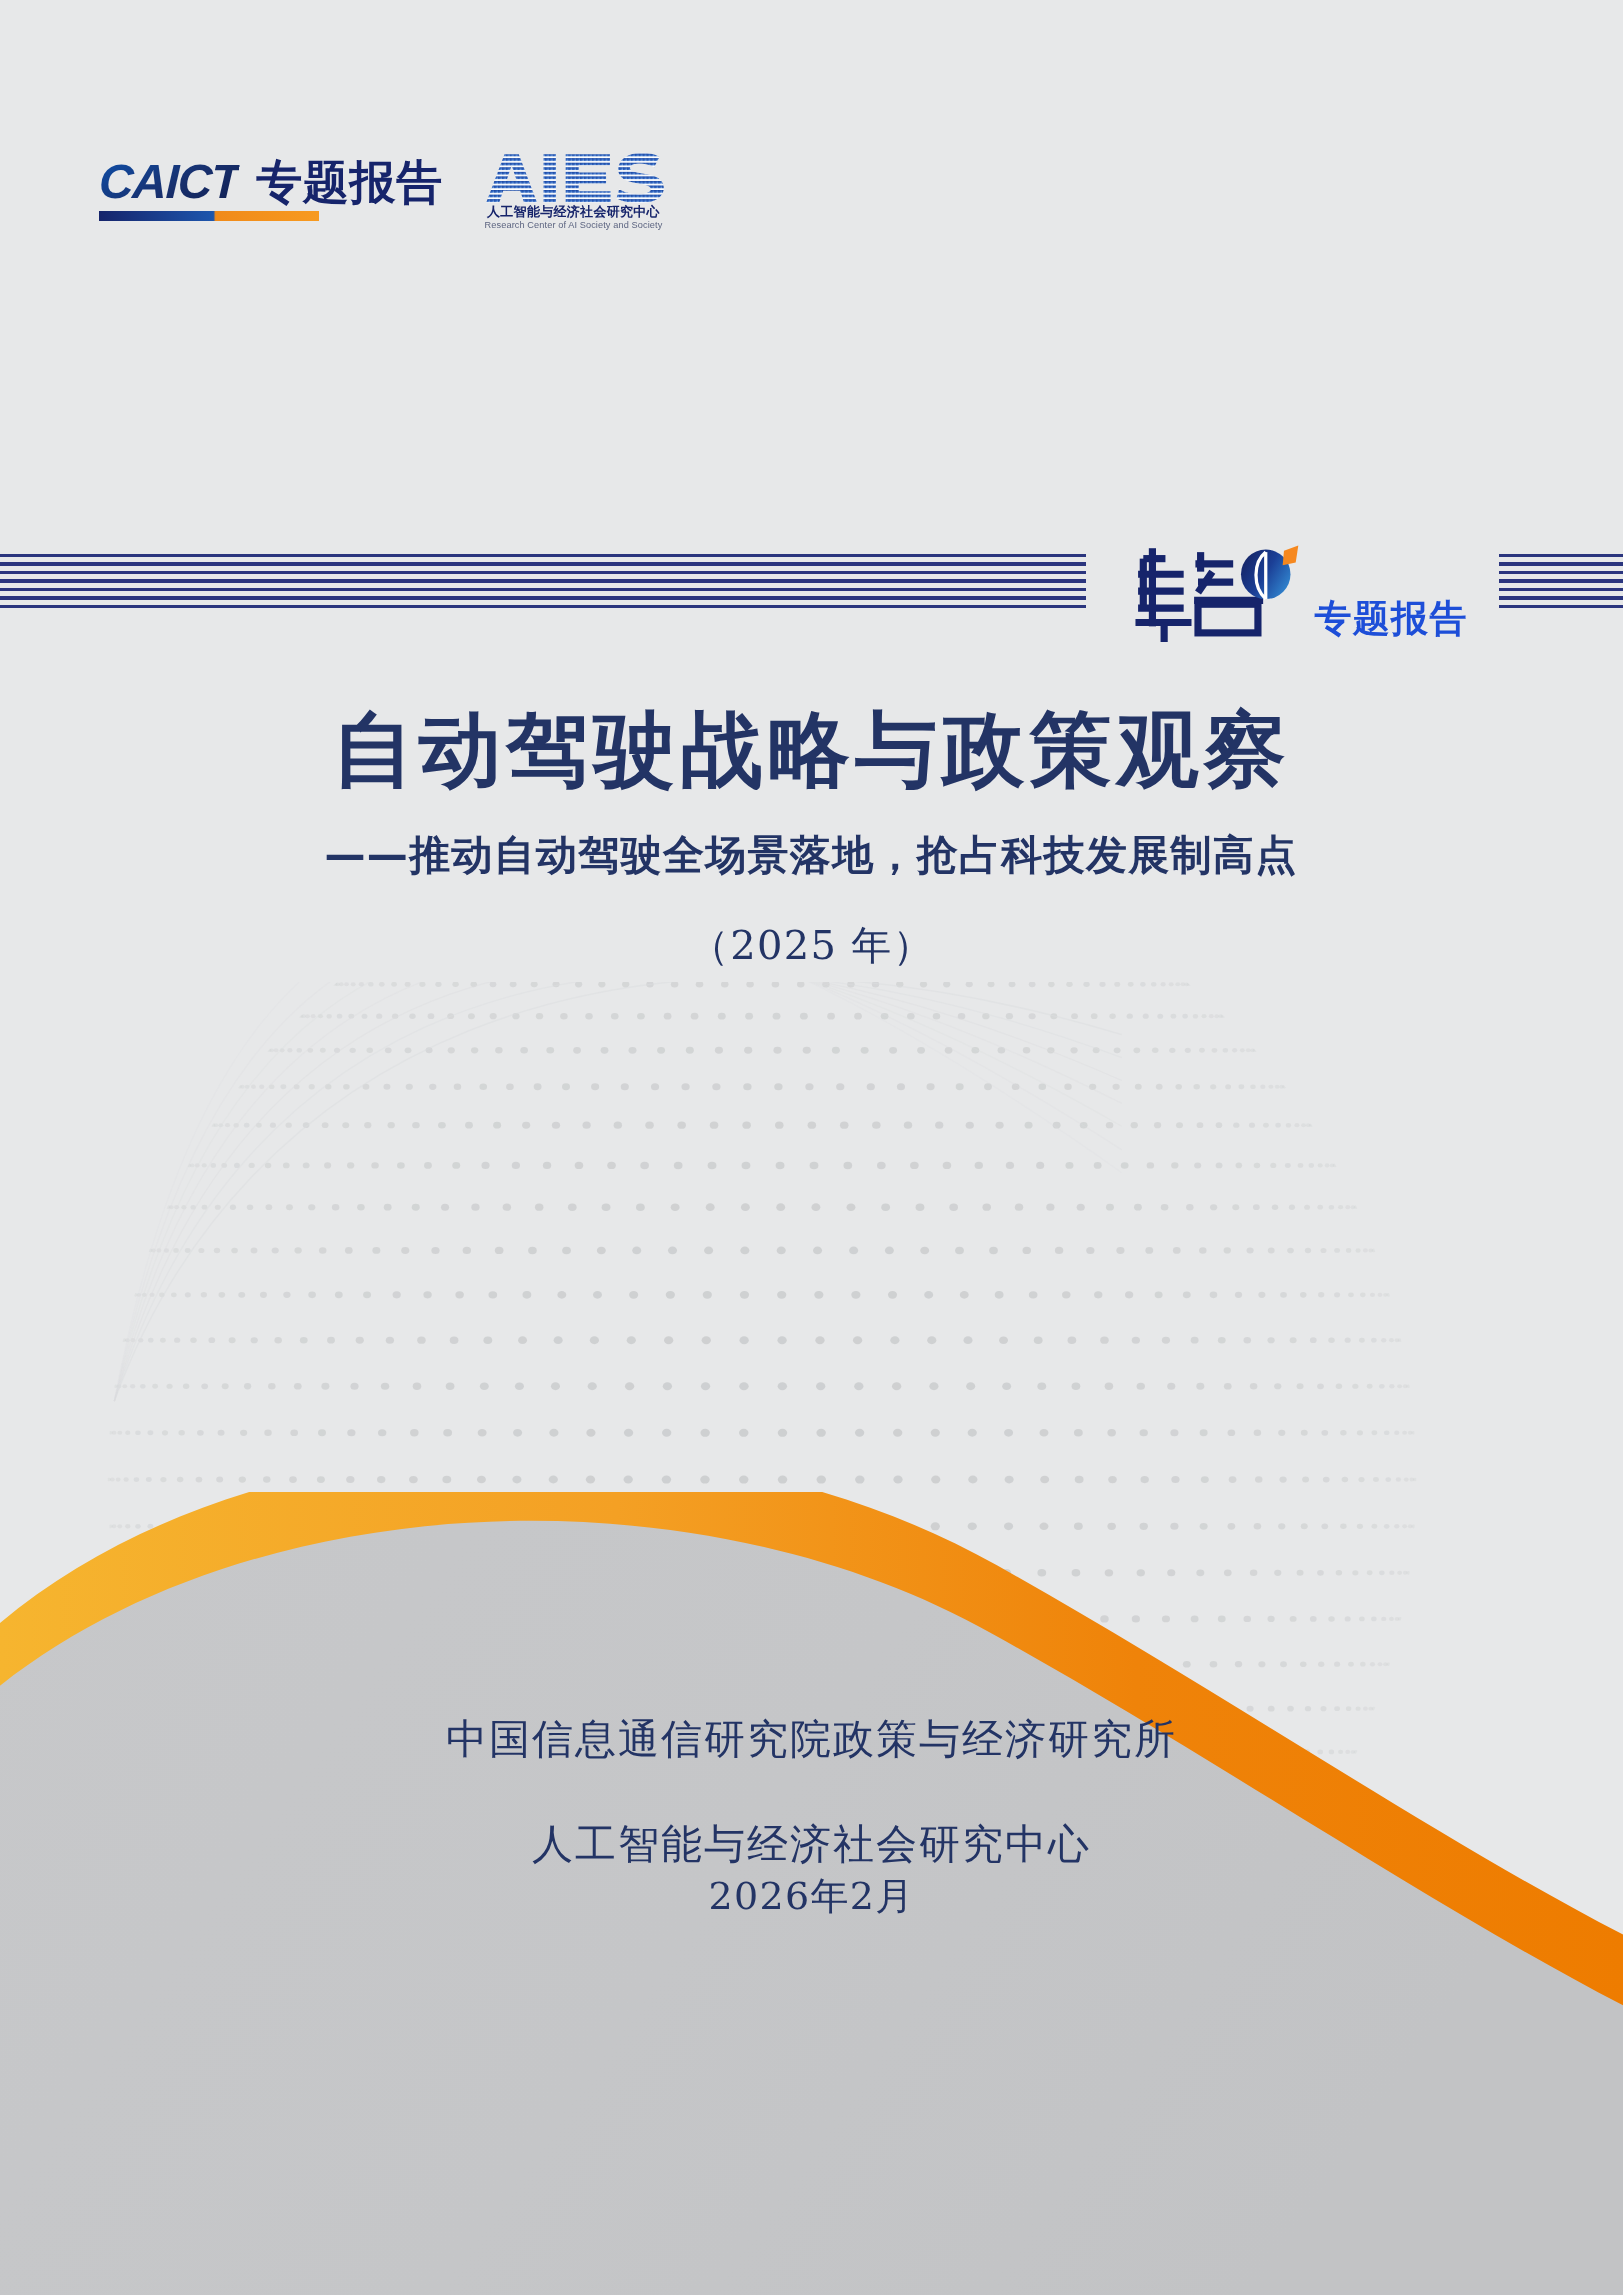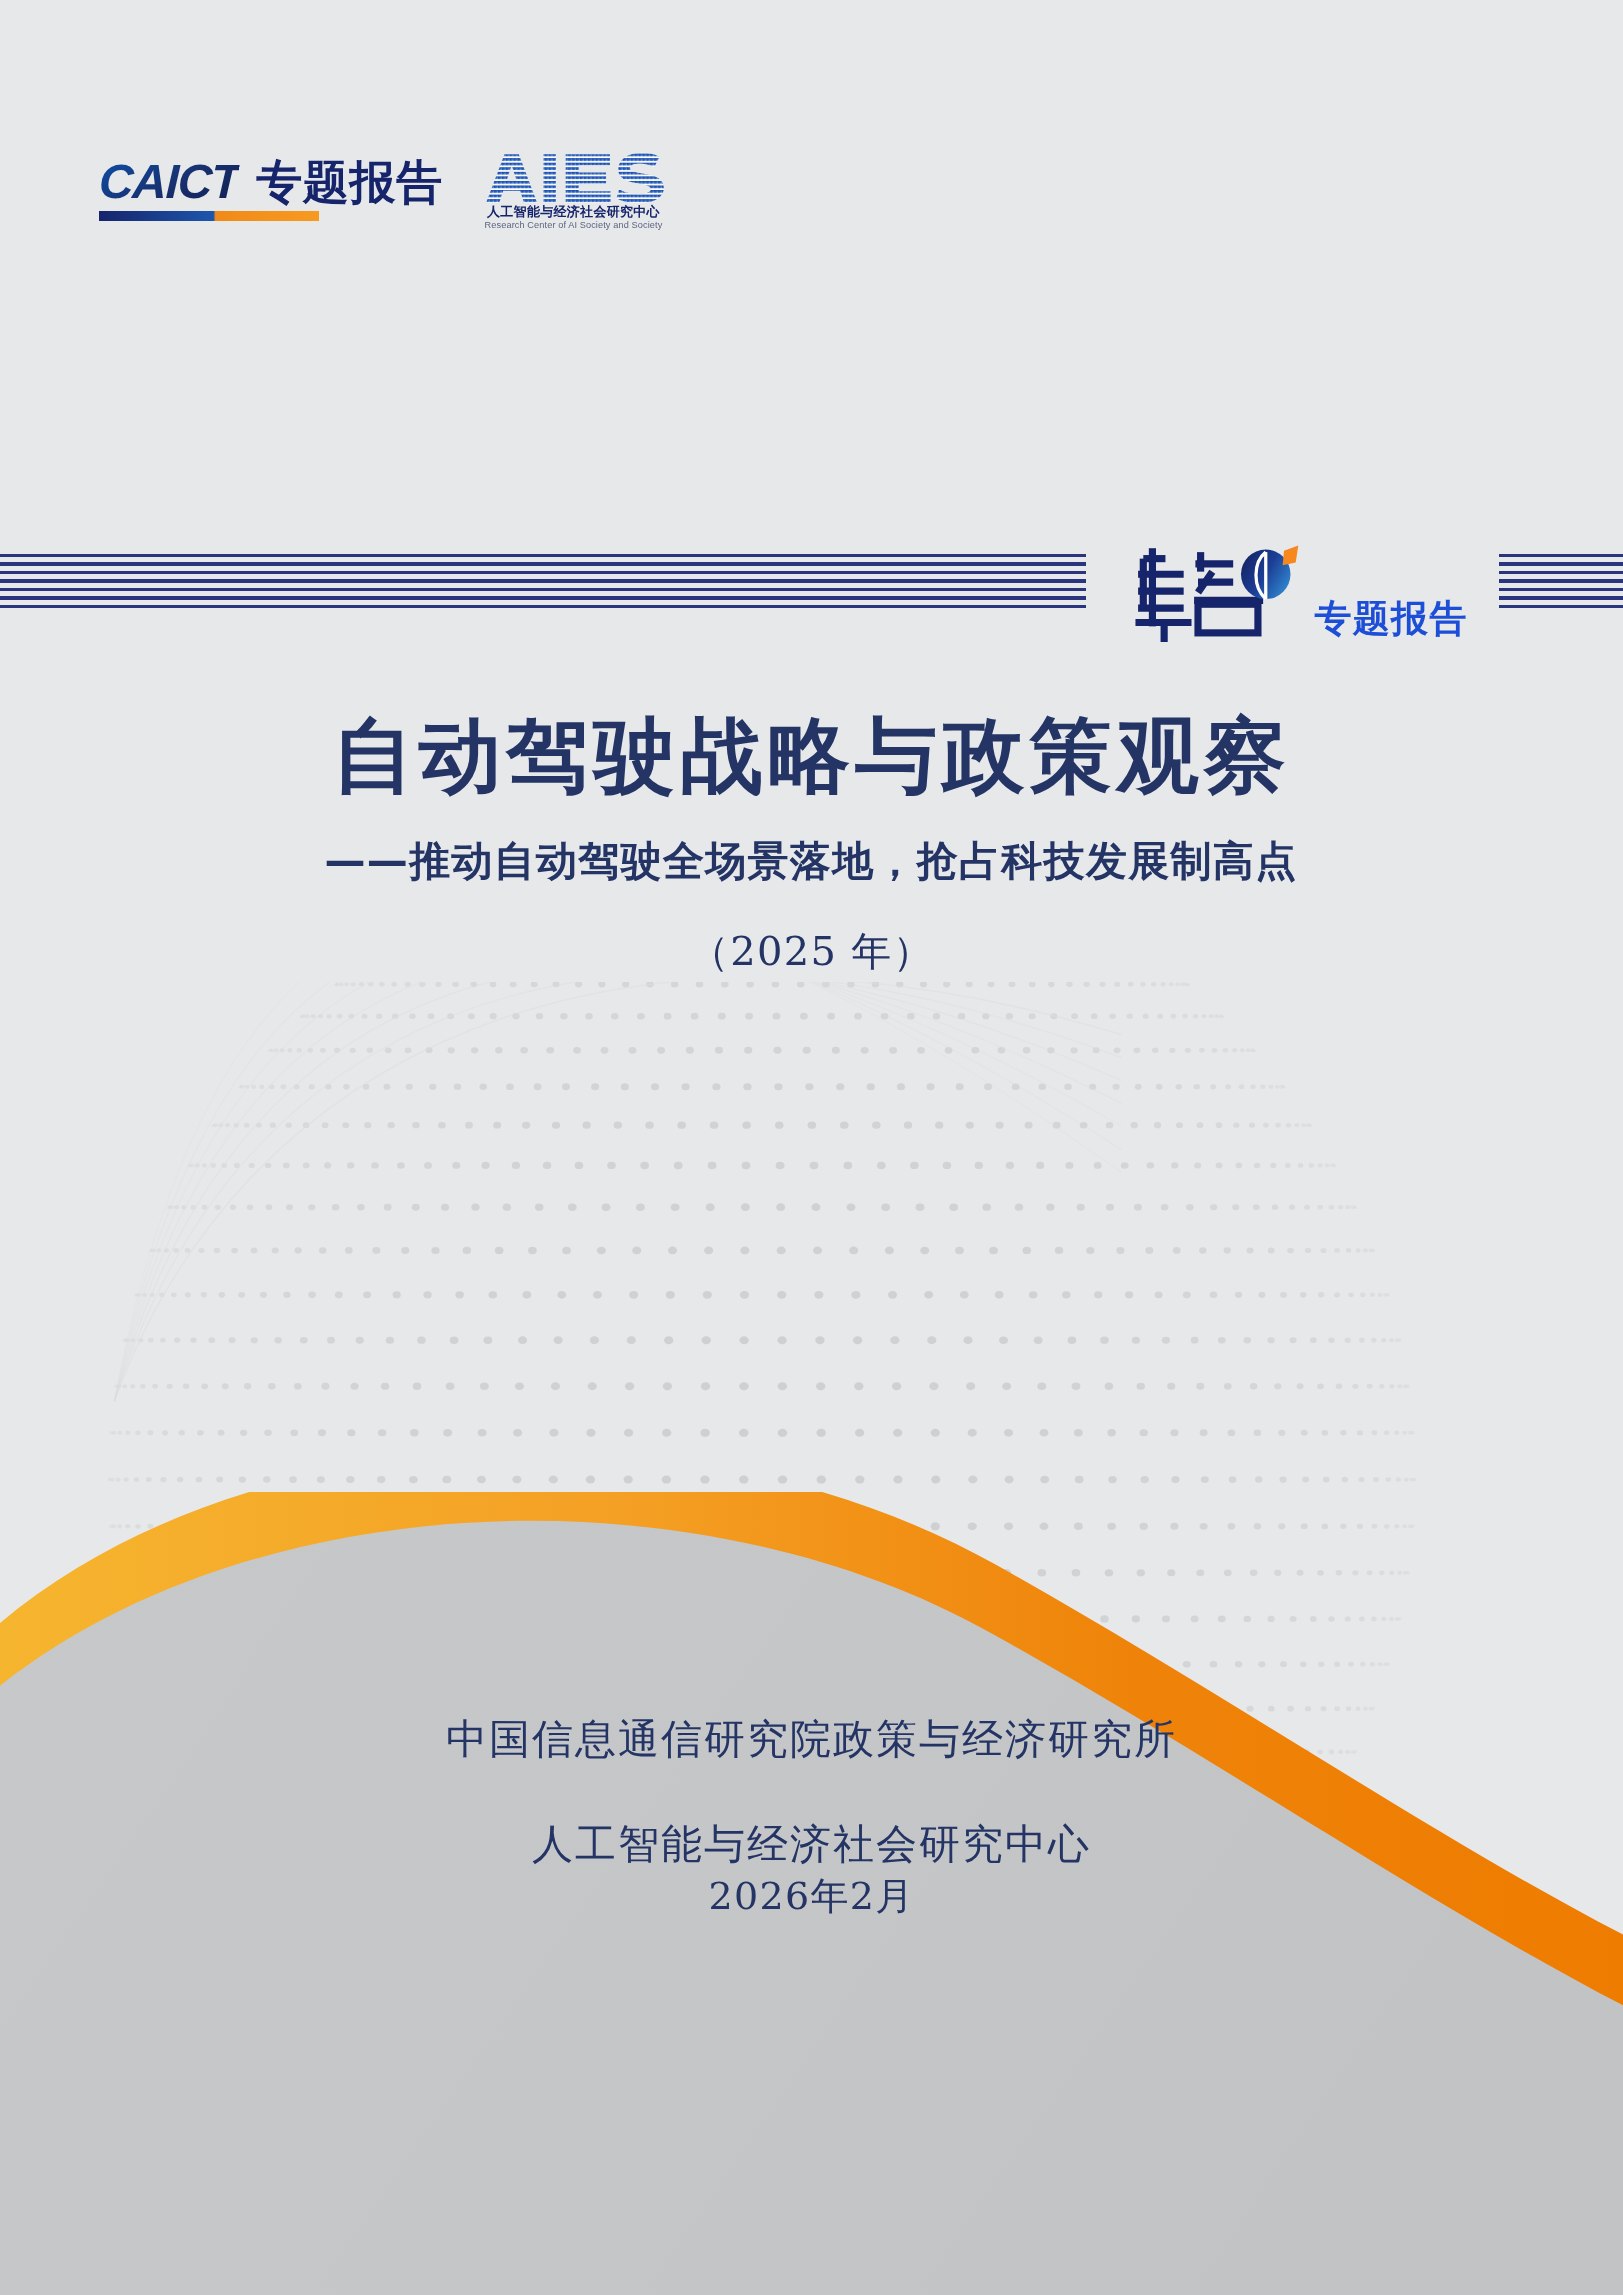--- a/index.html
+++ b/index.html
@@ -155,21 +155,21 @@
     width: 1623px;
     text-align: center;
   }
   #main-title {
     font-family: "DejaVu Sans", "Liberation Sans", sans-serif;
     font-weight: 700;
     font-size: 82px;
     line-height: 1.15;
     color: #233465;
     letter-spacing: 5.2px;
-    margin: 6px;
+    margin: 0;
   }
   #subtitle {
     margin: 34px 1px 0 0;
     font-family: "DejaVu Sans", "Liberation Sans", sans-serif;
     font-weight: 700;
     font-size: 41px;
     line-height: 1.2;
     color: #233465;
     letter-spacing: 1.3px;
   }

